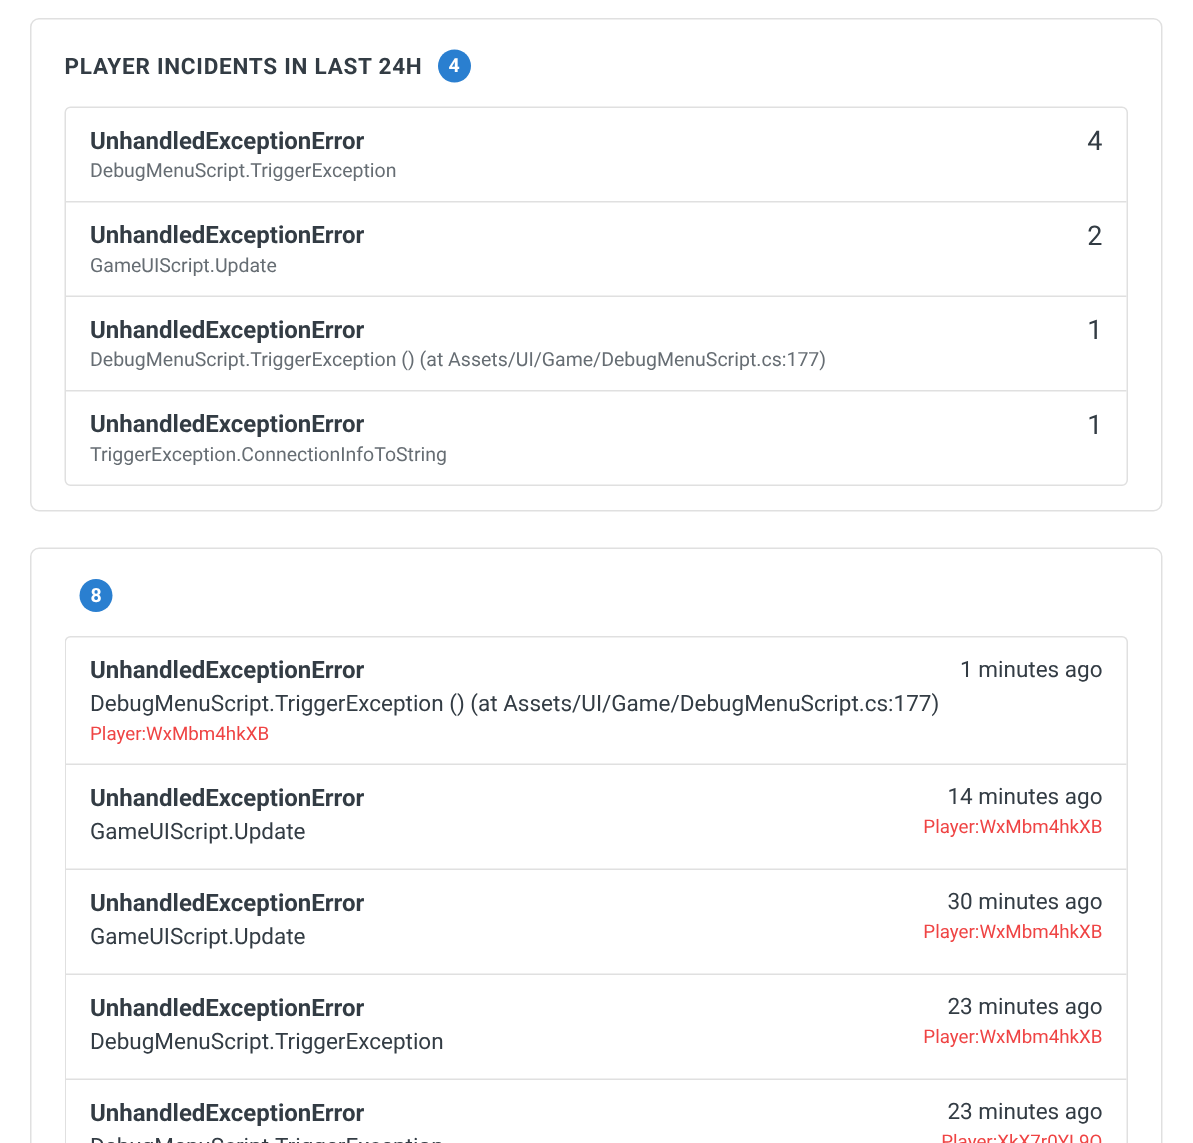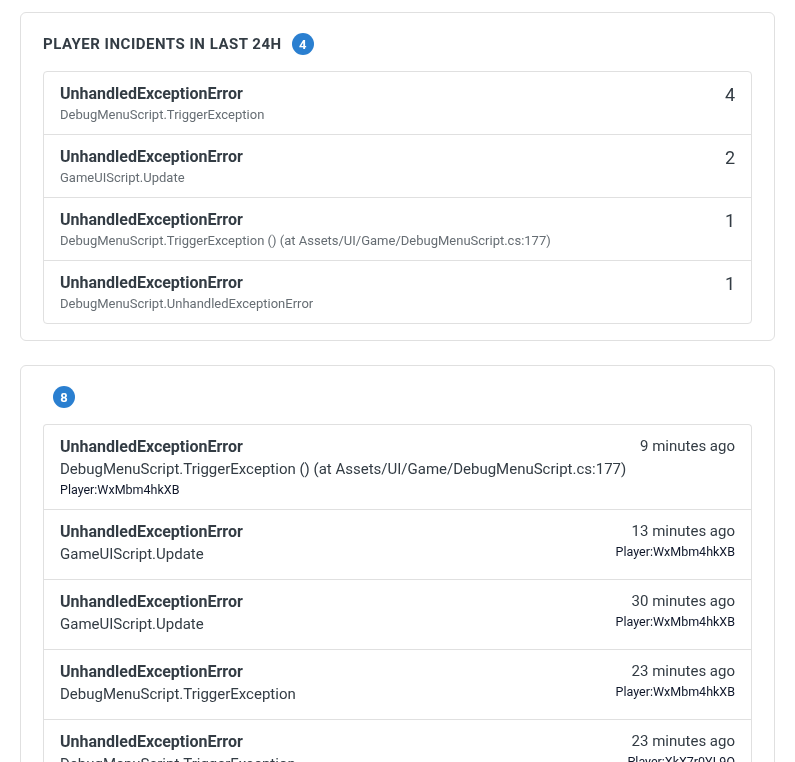--- a/index.html
+++ b/index.html
@@ -66,21 +66,21 @@
     font-size: 13px;
     color: #666d73;
   }
   .incident-detail-lg {
     font-size: 15px;
     color: #333c44;
     margin-bottom: 4px;
   }
   .incident-player {
     font-size: 12.5px;
-    color: #0f172a;
+    color: #ef4444;
   }
   .incident-right {
     text-align: right;
     white-space: nowrap;
     padding-left: 12px;
   }
   .incident-count {
     font-size: 18px;
     color: #333c44;
   }
@@ -122,51 +122,51 @@
         <div class="incident-title">UnhandledExceptionError</div>
         <div class="incident-detail">DebugMenuScript.TriggerException () (at Assets/UI/Game/DebugMenuScript.cs:177)</div>
       </div>
       <div class="incident-right">
         <div class="incident-count">1</div>
       </div>
     </div>
     <div class="incident-row">
       <div class="incident-left">
         <div class="incident-title">UnhandledExceptionError</div>
-        <div class="incident-detail">DebugMenuScript.UnhandledExceptionError</div>
+        <div class="incident-detail">TriggerException.ConnectionInfoToString</div>
       </div>
       <div class="incident-right">
         <div class="incident-count">1</div>
       </div>
     </div>
   </div>
 </div>
 
 <div class="panel" style="padding-bottom:0;">
   <div class="panel-header">
     <span class="badge">8</span>
   </div>
   <div class="incident-list" style="border-bottom:none;border-bottom-left-radius:0;border-bottom-right-radius:0;">
     <div class="incident-row">
       <div class="incident-left">
         <div class="incident-title">UnhandledExceptionError</div>
         <div class="incident-detail-lg">DebugMenuScript.TriggerException () (at Assets/UI/Game/DebugMenuScript.cs:177)</div>
         <div class="incident-player">Player:WxMbm4hkXB</div>
       </div>
       <div class="incident-right">
-        <div class="incident-time">9 minutes ago</div>
+        <div class="incident-time">1 minutes ago</div>
       </div>
     </div>
     <div class="incident-row">
       <div class="incident-left">
         <div class="incident-title">UnhandledExceptionError</div>
         <div class="incident-detail-lg">GameUIScript.Update</div>
       </div>
       <div class="incident-right">
-        <div class="incident-time">13 minutes ago</div>
+        <div class="incident-time">14 minutes ago</div>
         <div class="incident-player">Player:WxMbm4hkXB</div>
       </div>
     </div>
     <div class="incident-row">
       <div class="incident-left">
         <div class="incident-title">UnhandledExceptionError</div>
         <div class="incident-detail-lg">GameUIScript.Update</div>
       </div>
       <div class="incident-right">
         <div class="incident-time">30 minutes ago</div>

